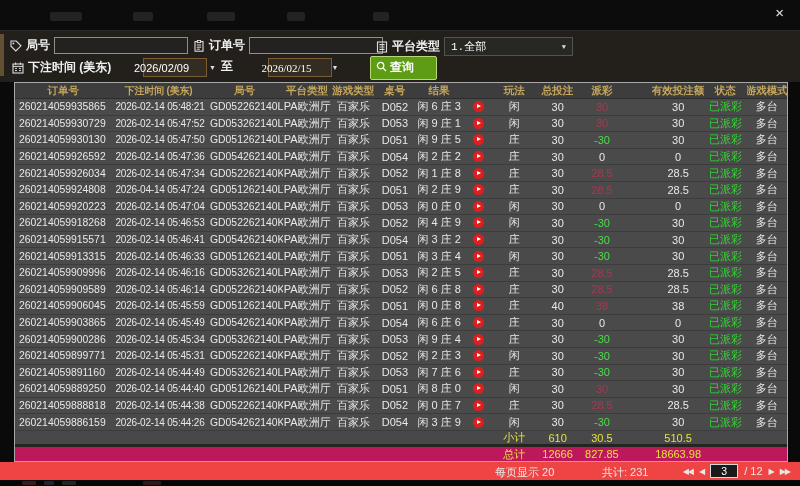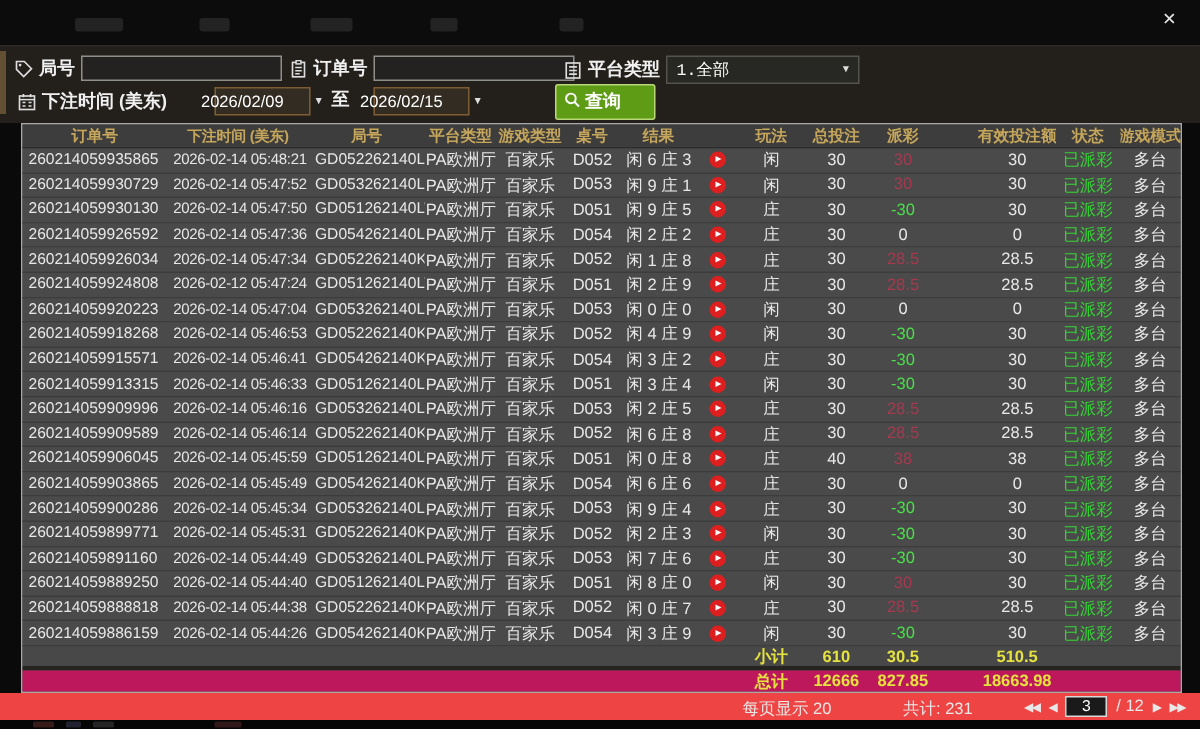--- a/index.html
+++ b/index.html
@@ -43,21 +43,21 @@
   .c9{width:46px;}.c10{width:46px;}.c11{width:54px;margin-left:28px;}
   .c12{width:44px;}.c13{width:42px;}
   .pos{color:#a63950;}
   .neg{color:#4ade4a;}
   .zero{color:#e8e8e8;}
   .status{color:#35d435;}
   .result-icon{width:11px;height:11px;border-radius:50%;background:#dd1f1f;display:block;cursor:pointer;}
   .result-icon::after{content:"";display:block;margin:3px 0 0 4px;width:0;height:0;
       border-left:4px solid #fff;border-top:2.5px solid transparent;border-bottom:2.5px solid transparent;}
   .sumrow{display:flex;height:13.5px;background:#484848;align-items:center;}
-  .sumrow .td{color:#e5e23e;font-weight:bold;font-size:11px;}
+  .sumrow .td{color:#e5e23e;font-weight:normal;font-size:11px;}
   .sumgap{height:3px;background:#262420;}
   .totalrow{background:#be185d;}
 
   
   .footer{position:absolute;top:462px;left:0;width:800px;height:18px;background:#ef4444;color:#e8e8e8;font-size:11px;}
   .fp{position:absolute;top:3px;}
   .pager{position:absolute;top:2px;right:10px;display:flex;align-items:center;gap:6px;}
   .pgbtn{color:#e8e8e8;font-size:8px;letter-spacing:-1px;cursor:pointer;line-height:13px;}
   .pagebox{width:26px;height:12px;border:1px solid #d8d8d8;background:#1a1a1a;color:#fff;font-size:10.5px;
            display:flex;align-items:center;justify-content:center;cursor:text;}
@@ -128,21 +128,21 @@
     </div>
     <div class="fgrp" style="left:143px;top:27px;">
       <div class="datebtn">
         <span>2026/02/09</span>
         <span class="caret">▼</span>
       </div>
     </div>
     <div class="fgrp" style="left:221px;top:27px;">
       <span>至</span>
     </div>
-    <div class="fgrp" style="left:249px;top:27px;">
+    <div class="fgrp" style="left:268px;top:27px;font-family:Liberation Serif, serif;">
       <div class="datebtn">
         <span>2026/02/15</span>
         <span class="caret">▼</span>
       </div>
     </div>
     <div class="qbtn">
       <span>
         <svg width="11" height="11" viewBox="0 0 11 11">
             <circle cx="4.6" cy="4.6" r="3.2" fill="none" stroke="#fff" stroke-width="1.3"></circle>
             <path d="M7 7 L10 10" stroke="#fff" stroke-width="1.3"></path>
@@ -256,21 +256,21 @@
           </div>
           <div class="td c8">庄</div>
           <div class="td c9">30</div>
           <div class="td c10 pos">28.5</div>
           <div class="td c11">28.5</div>
           <div class="td c12 status">已派彩</div>
           <div class="td c13">多台</div>
         </div>
         <div class="tr">
           <div class="td c0 left">260214059924808</div>
-          <div class="td c1 left">2026-02-12 05:47:24</div>
+          <div class="td c1 left">2026-04-14 05:47:24</div>
           <div class="td c2 left">GD051262140LV</div>
           <div class="td c3">PA欧洲厅</div>
           <div class="td c4">百家乐</div>
           <div class="td c5">D051</div>
           <div class="td c6">闲 2 庄 9</div>
           <div class="td c7">
             <span class="result-icon"></span>
           </div>
           <div class="td c8">庄</div>
           <div class="td c9">30</div>

